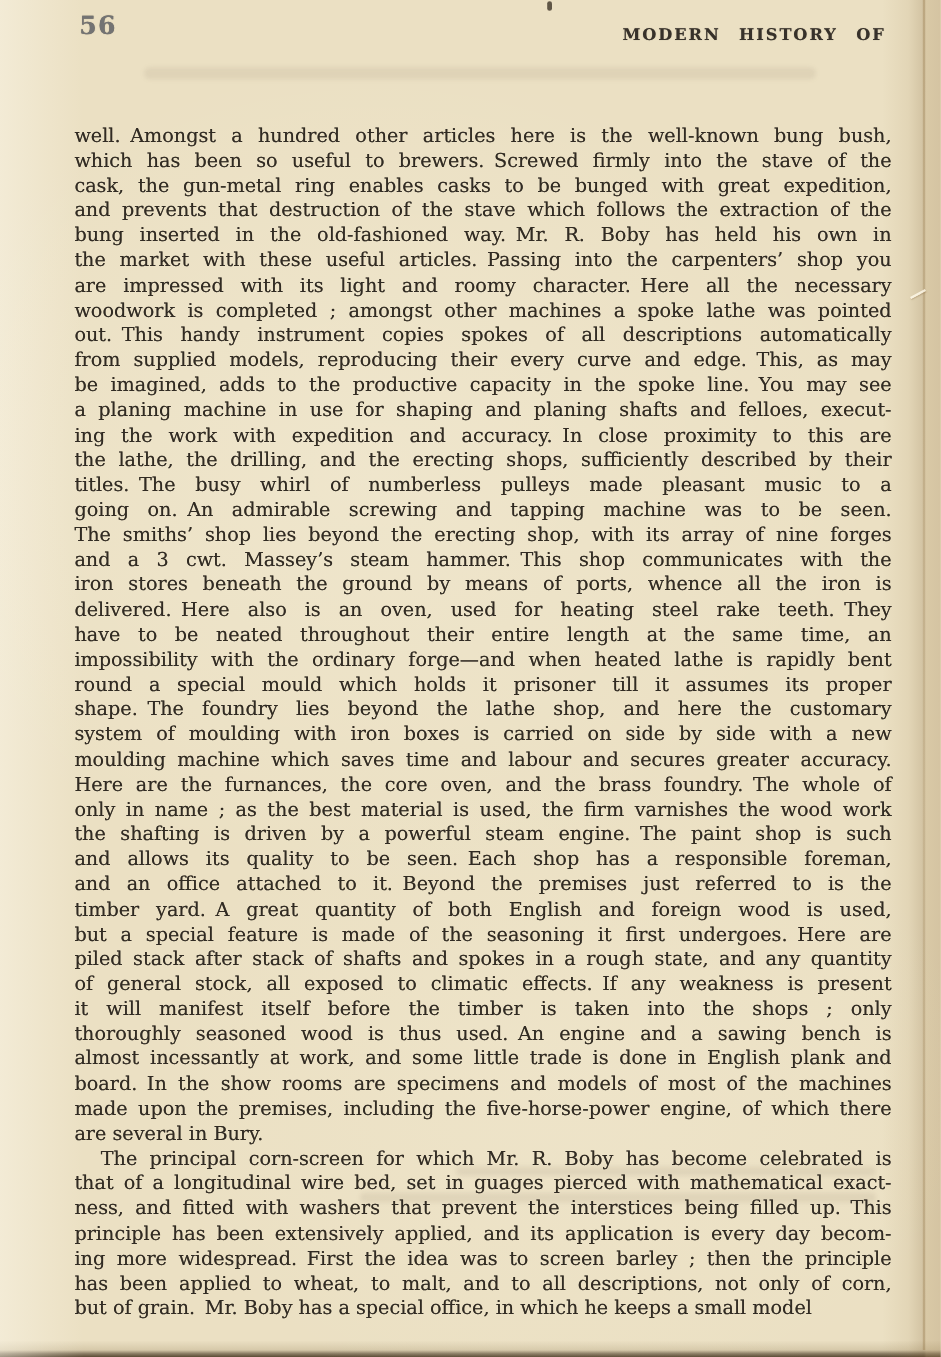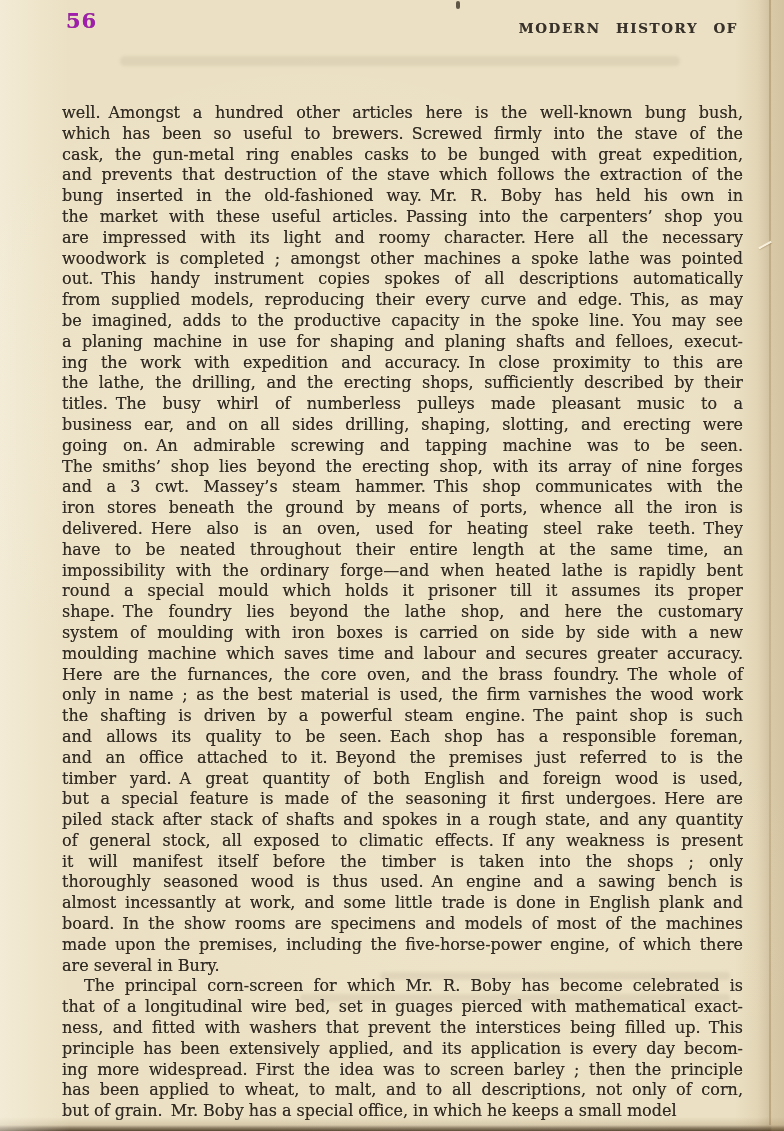--- a/index.html
+++ b/index.html
@@ -20,21 +20,21 @@
       linear-gradient(0deg, rgba(62,45,24,0.85) 0px, rgba(62,45,24,0.55) 3px, rgba(120,95,55,0.18) 6px, rgba(120,95,55,0) 14px),
       #ebe0c3;
   }
   .edge-line {
     position: absolute; top: 0; bottom: 6px; left: 769px; width: 2px;
     background: linear-gradient(0deg, rgba(146,115,66,0.35), rgba(146,115,66,0.18) 40%, rgba(146,115,66,0.35));
   }
   .pagenum {
     position: absolute; left: 66px; top: 8px;
     font-size: 21px; font-weight: bold; letter-spacing: 1px;
-    color: #a21caf;
+    color: #737373;
     text-shadow: 0 0 0.6px rgba(47,41,34,0.6);
   }
   .runhead-wrap {
     position: absolute; left: 62px; top: 18px; width: 676px;
     text-align: right;
   }
   .runhead {
     font-size: 13.5px; font-weight: bold;
     letter-spacing: 1.6px; word-spacing: 9px;
     color: #37312a;
@@ -92,21 +92,20 @@
     <div class="line">the market with these useful articles. Passing into the carpenters’ shop you</div>
     <div class="line">are impressed with its light and roomy character. Here all the necessary</div>
     <div class="line">woodwork is completed ; amongst other machines a spoke lathe was pointed</div>
     <div class="line">out. This handy instrument copies spokes of all descriptions automatically</div>
     <div class="line">from supplied models, reproducing their every curve and edge. This, as may</div>
     <div class="line">be imagined, adds to the productive capacity in the spoke line. You may see</div>
     <div class="line">a planing machine in use for shaping and planing shafts and felloes, execut-</div>
     <div class="line">ing the work with expedition and accuracy. In close proximity to this are</div>
     <div class="line">the lathe, the drilling, and the erecting shops, sufficiently described by their</div>
     <div class="line">titles. The busy whirl of numberless pulleys made pleasant music to a</div>
-    <div class="line">business ear, and on all sides drilling, shaping, slotting, and erecting were</div>
     <div class="line">going on. An admirable screwing and tapping machine was to be seen.</div>
     <div class="line">The smiths’ shop lies beyond the erecting shop, with its array of nine forges</div>
     <div class="line">and a 3 cwt. Massey’s steam hammer. This shop communicates with the</div>
     <div class="line">iron stores beneath the ground by means of ports, whence all the iron is</div>
     <div class="line">delivered. Here also is an oven, used for heating steel rake teeth. They</div>
     <div class="line">have to be neated throughout their entire length at the same time, an</div>
     <div class="line">impossibility with the ordinary forge—and when heated lathe is rapidly bent</div>
     <div class="line">round a special mould which holds it prisoner till it assumes its proper</div>
     <div class="line">shape. The foundry lies beyond the lathe shop, and here the customary</div>
     <div class="line">system of moulding with iron boxes is carried on side by side with a new</div>

